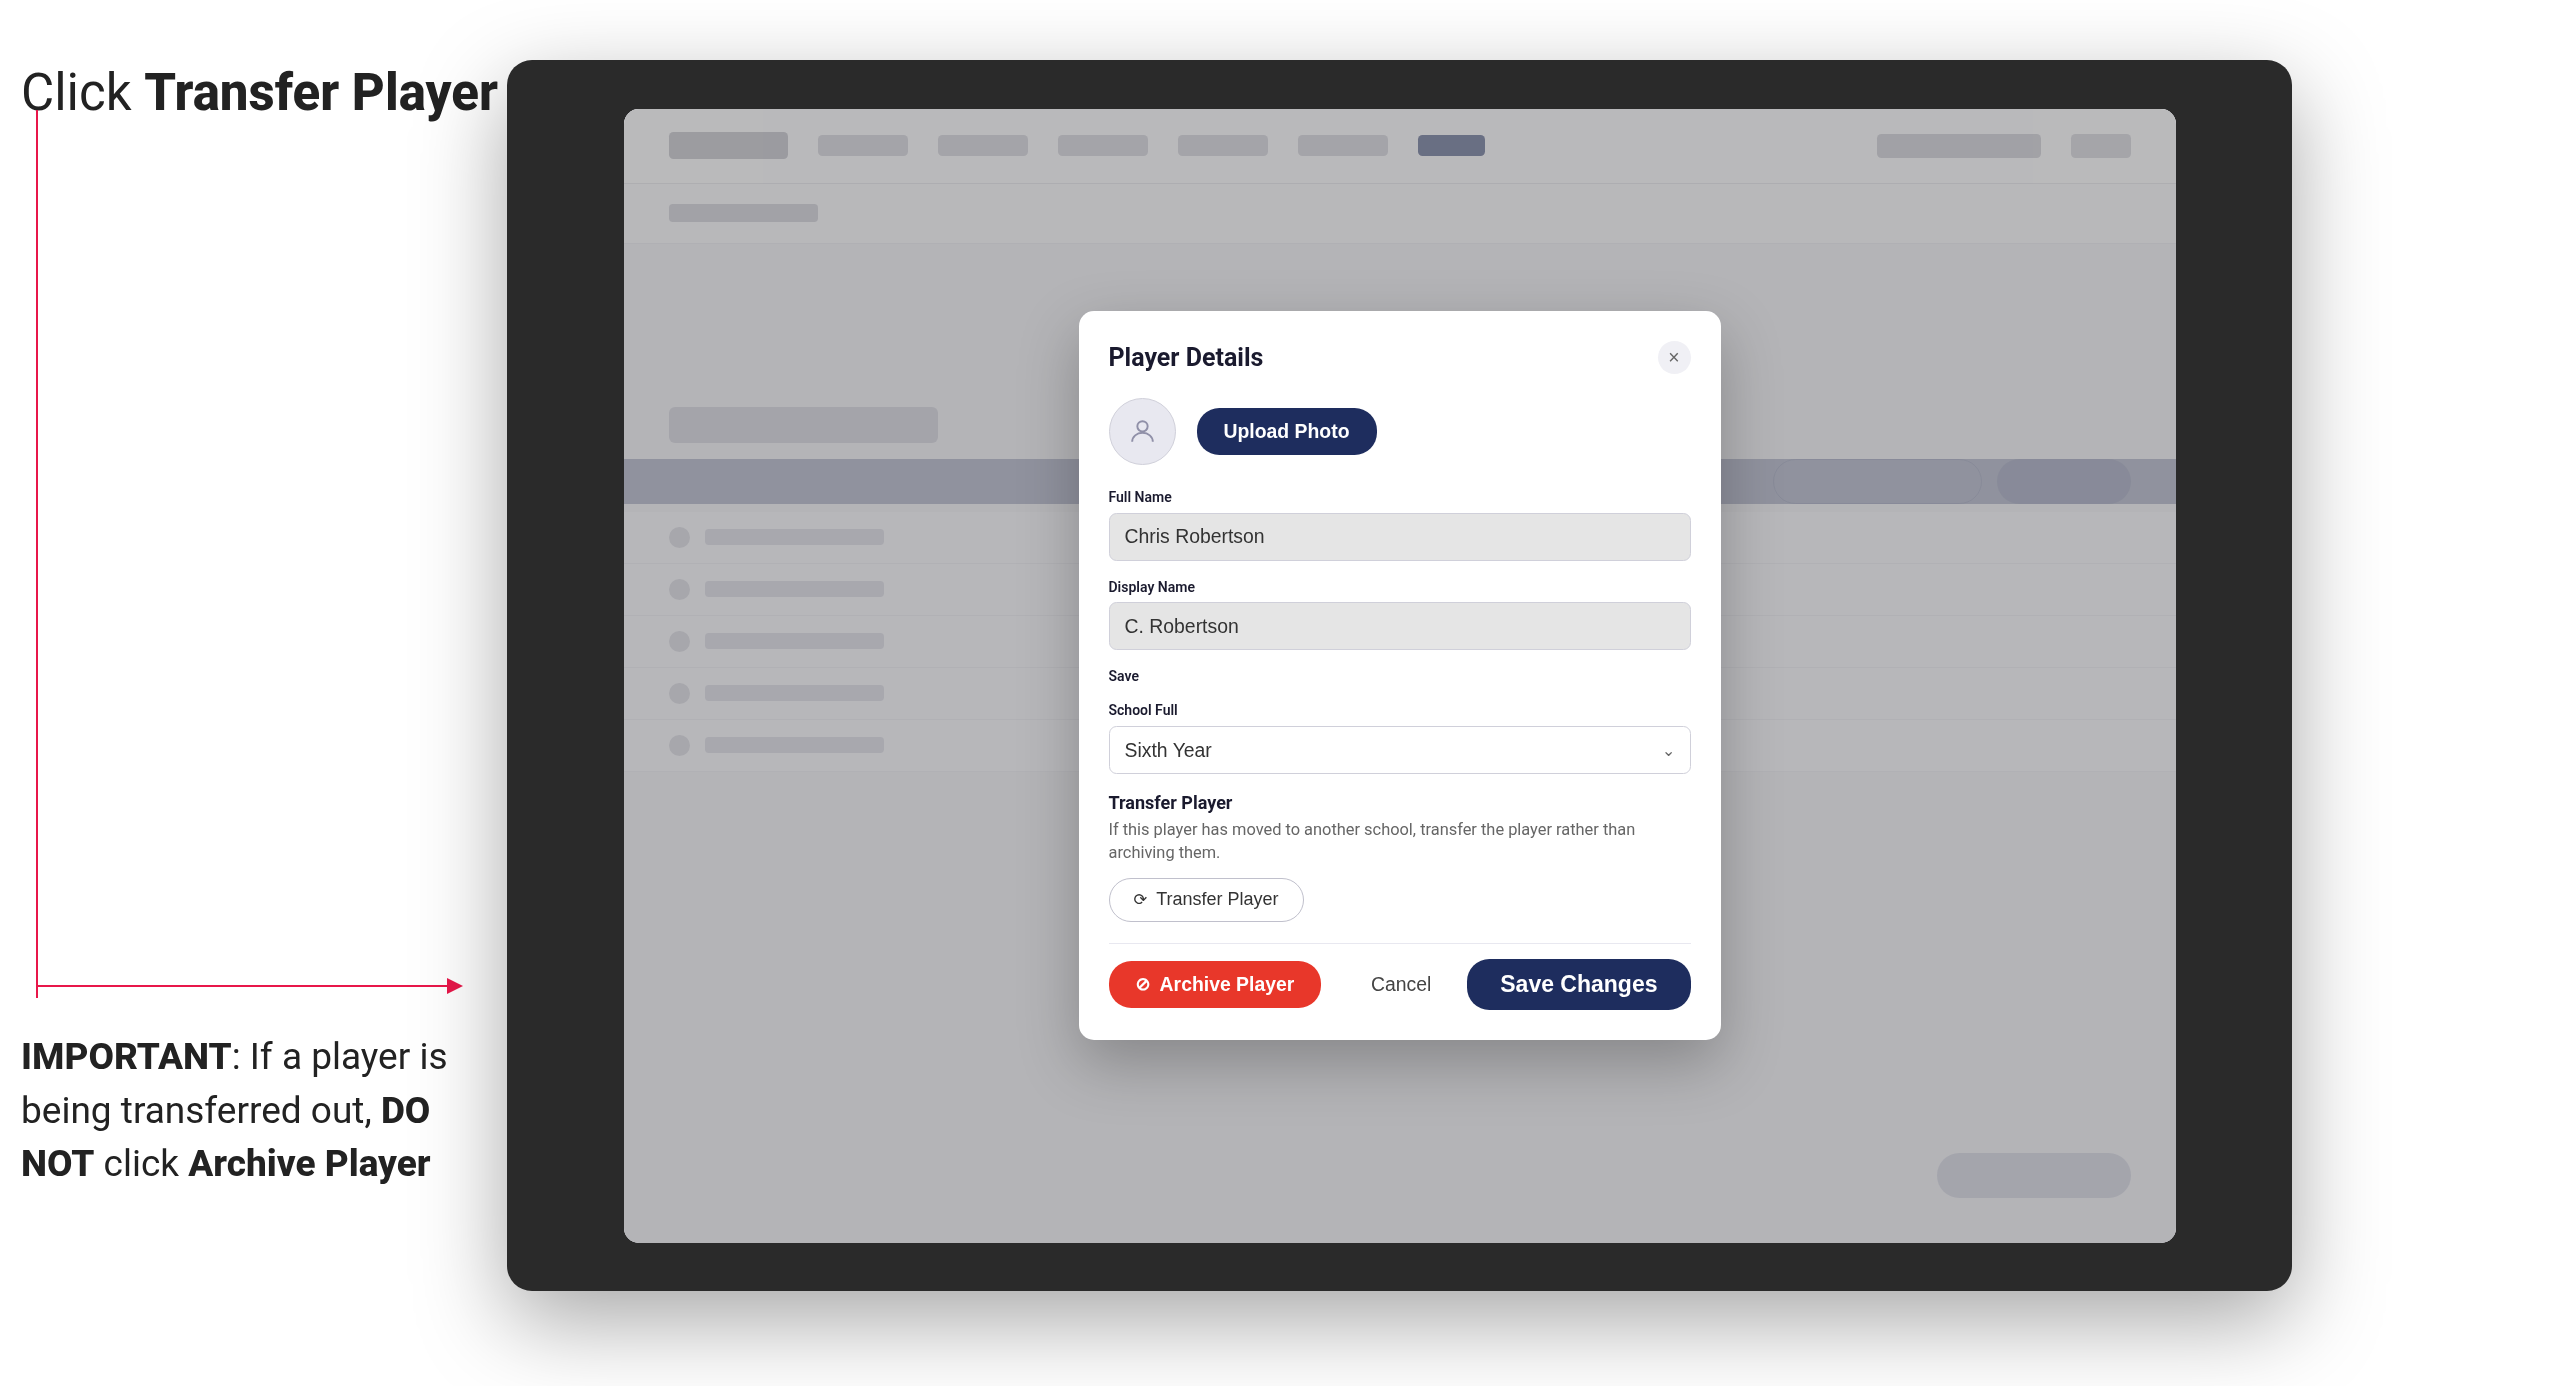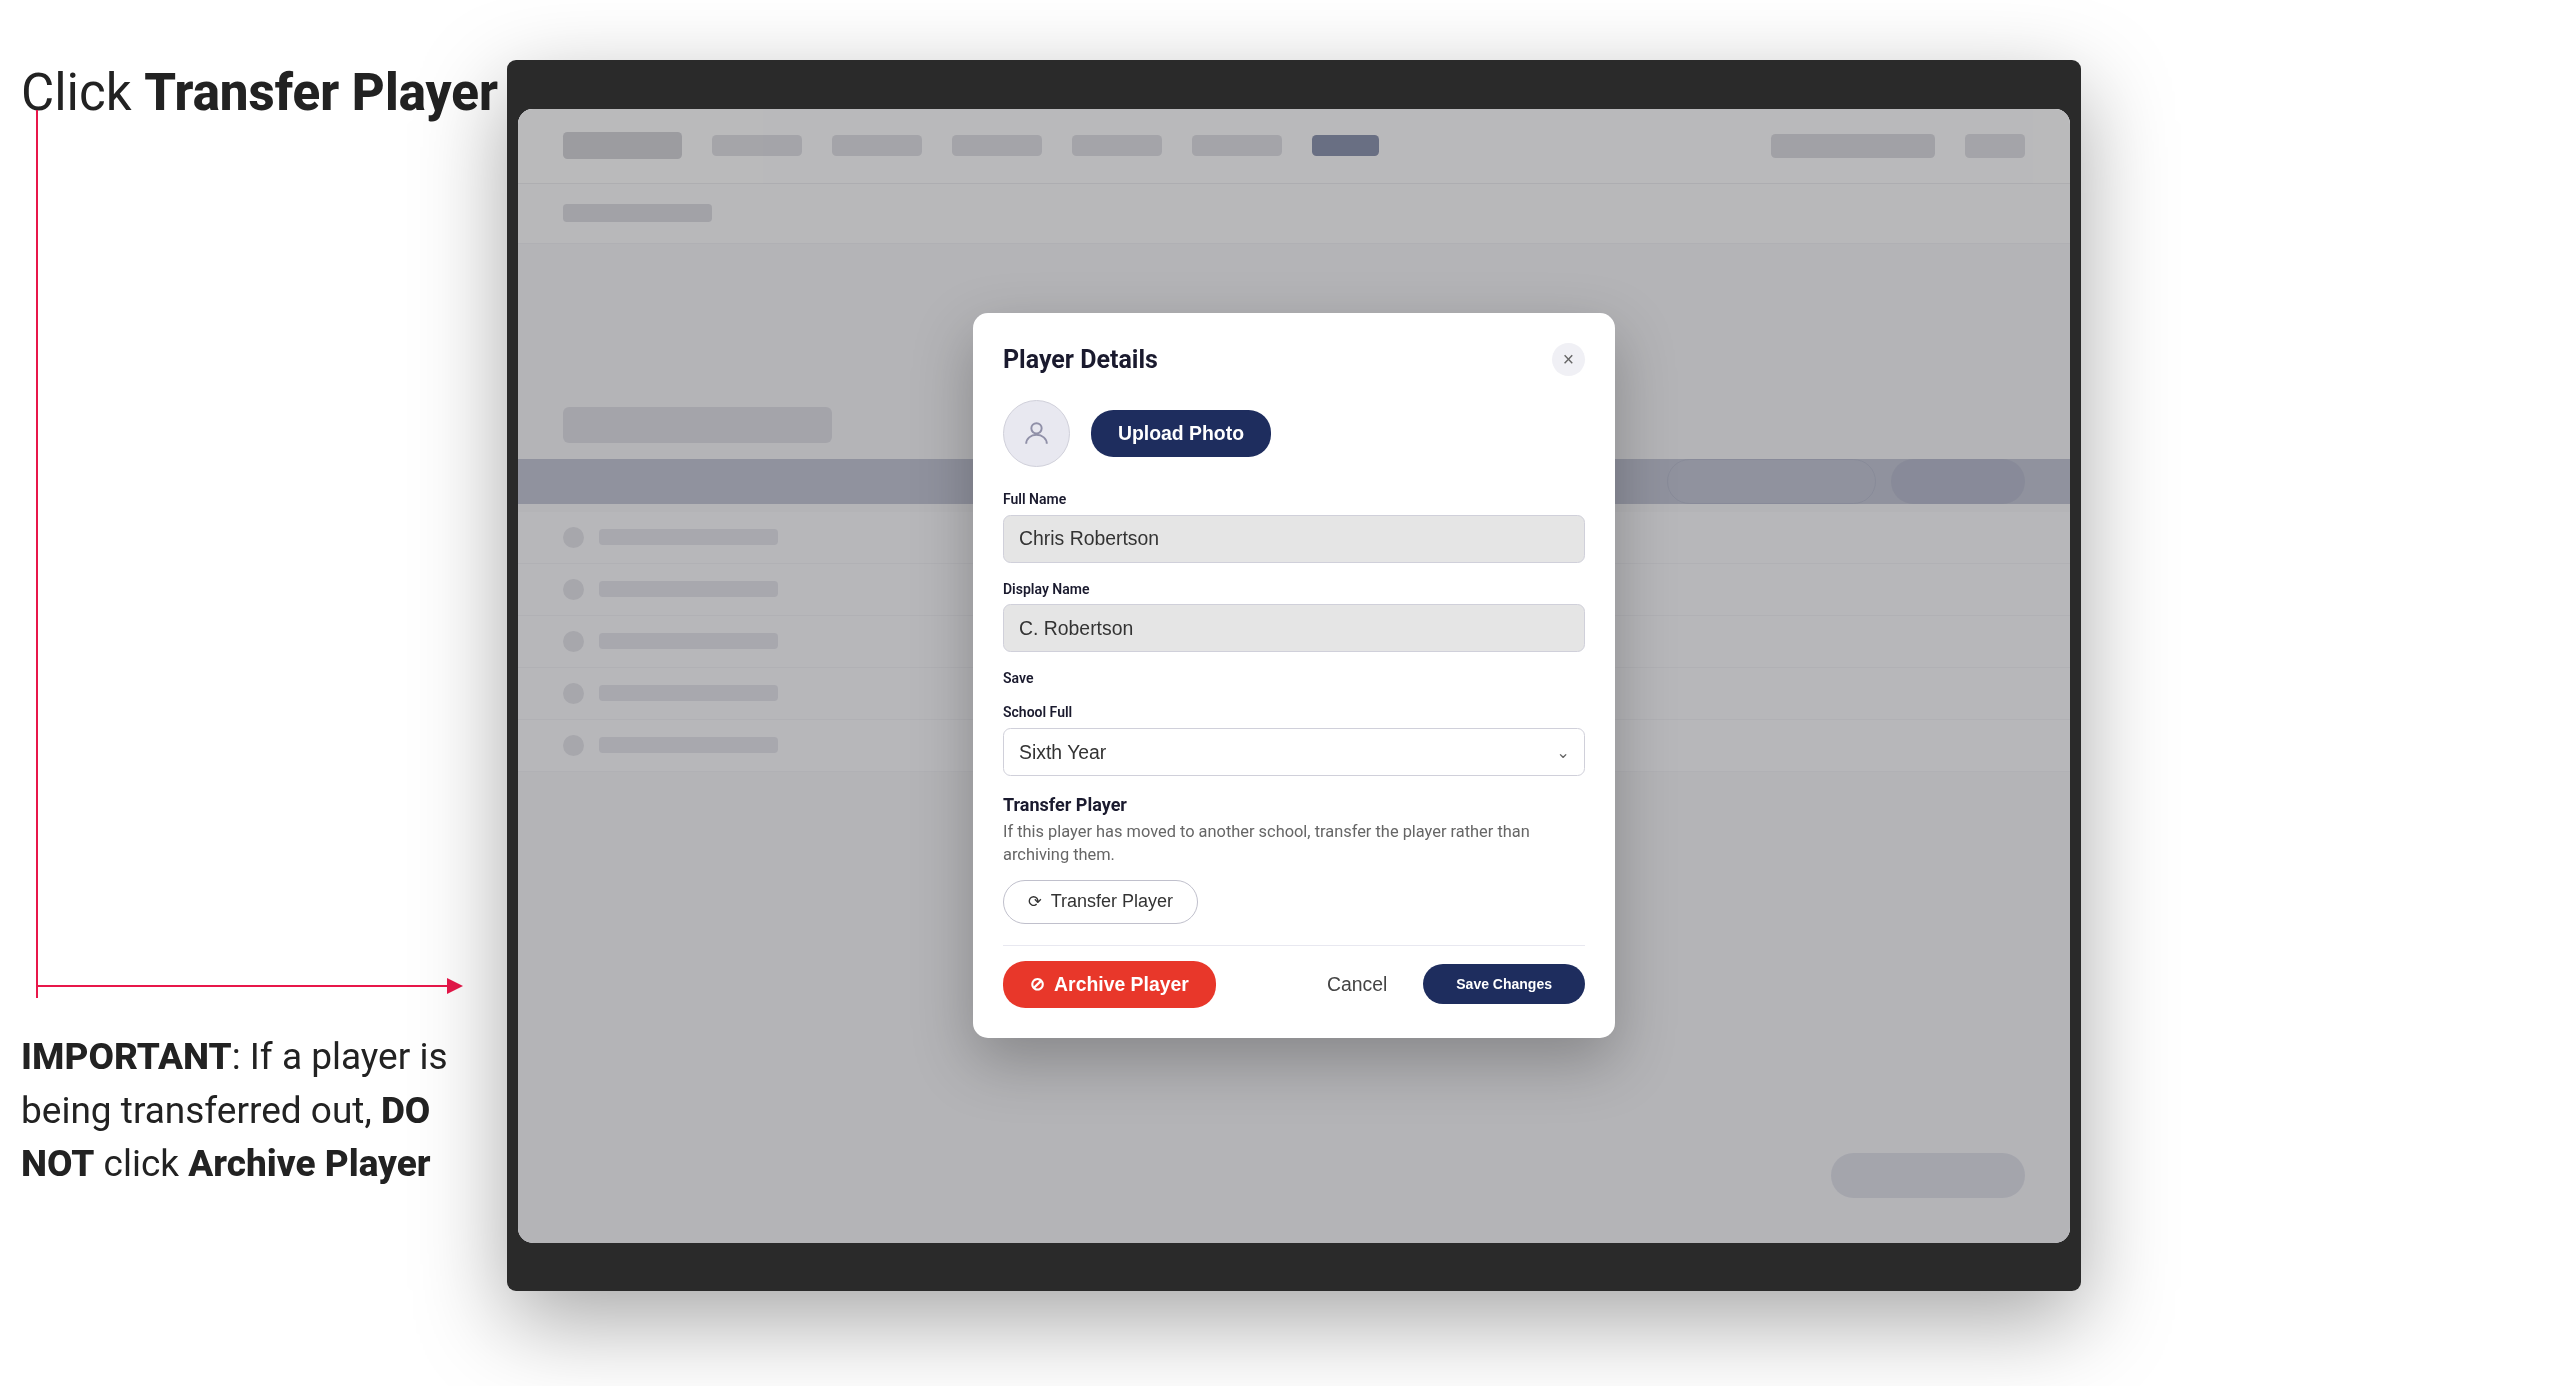--- a/index.html
+++ b/index.html
@@ -66,24 +66,24 @@
     }
     .instruction-bottom strong {
       font-weight: 800;
     }
 
     
     .tablet {
       position: absolute;
       top: 60px;
       left: 507px;
-      width: 1574px;
+      width: 1785px;
       height: 1231px;
       background: #2a2a2a;
-      border-radius: 9px;
+      border-radius: 25px;
       box-shadow: 0 30px 90px rgba(0,0,0,0.35);
       display: flex;
       align-items: center;
       justify-content: center;
     }
     .tablet-screen {
       width: 1552px;
       height: 1134px;
       background: #e8e8ed;
       border-radius: 15px;
@@ -443,21 +443,21 @@
       color: #444;
       cursor: pointer;
       padding: 12px 15px;
     }
     .save-btn {
       background: #1e2d5e;
       color: #ffffff;
       border: none;
       border-radius: 22.4px;
       padding: 12px 33px;
-      font-size: 14px;
+      font-size: 23px;
       font-weight: 600;
       cursor: pointer;
     }
 
     
     .row1 { top: 269px; }
     .row2 { top: 321px; }
     .row3 { top: 373px; }
     .row4 { top: 425px; }
     .row5 { top: 477px; }

